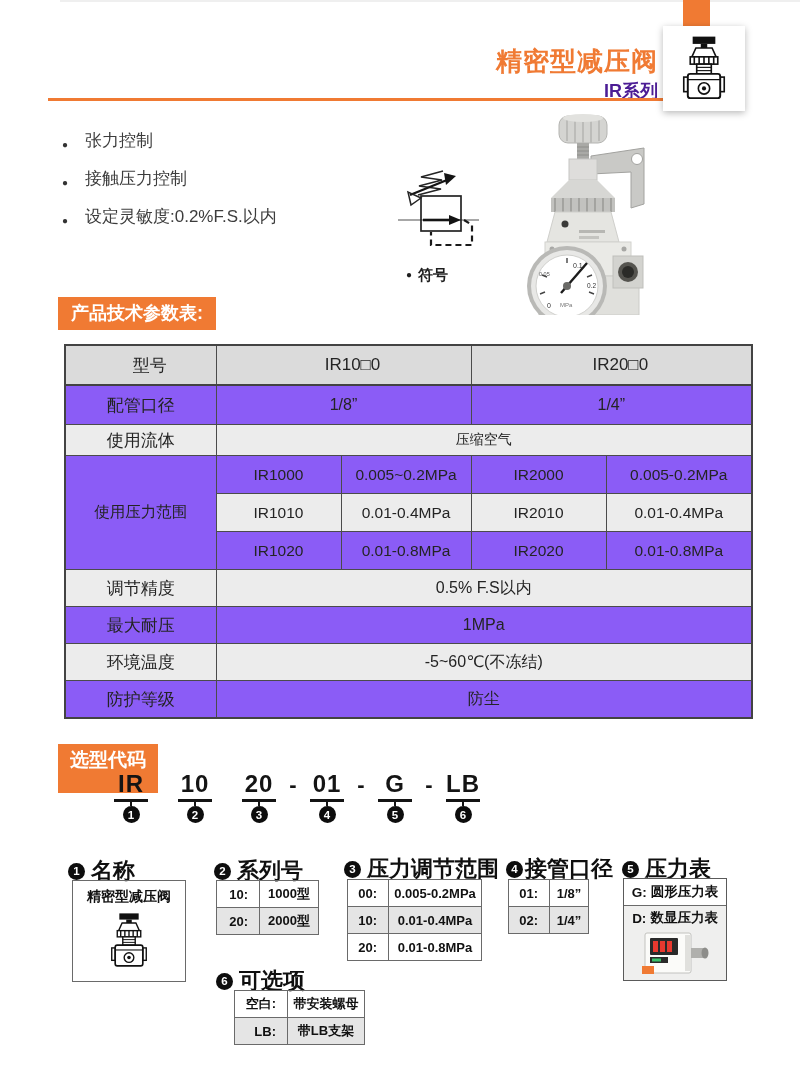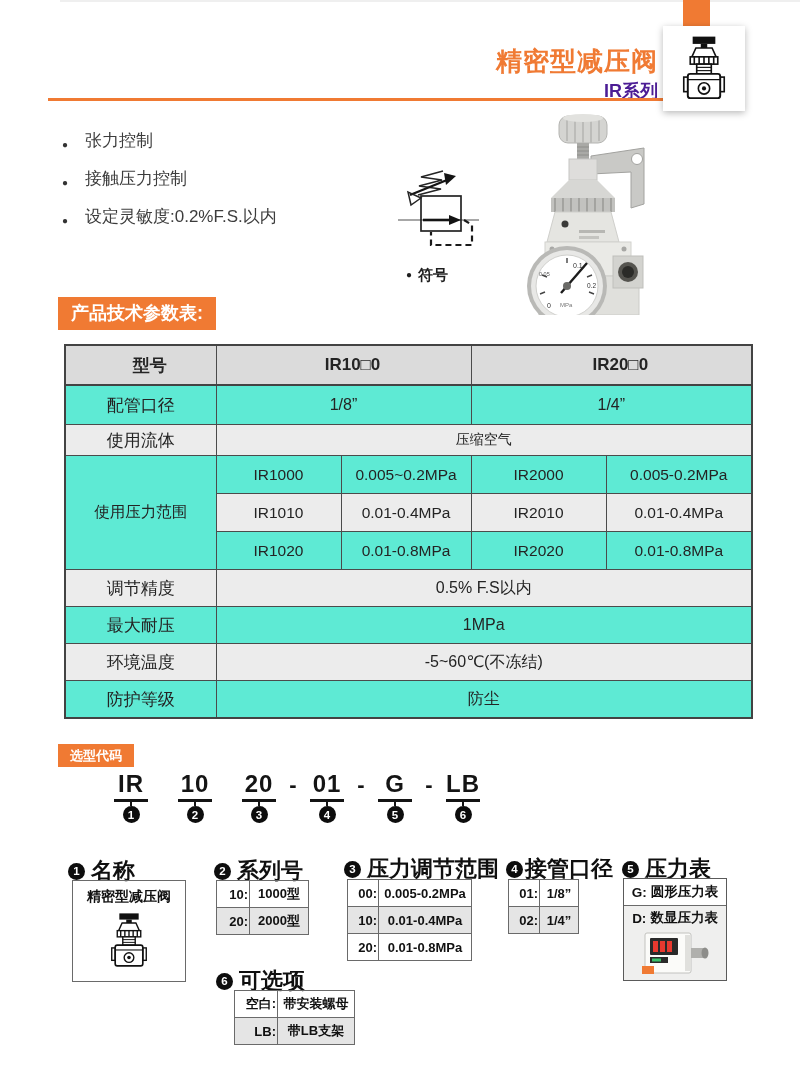--- a/index.html
+++ b/index.html
@@ -22,55 +22,55 @@
 
   
   .symbol-svg{position:absolute;left:393px;top:158px;}
   .symbol-cap{position:absolute;left:406px;top:266px;font-size:15px;font-weight:bold;color:#1e1e1e;}
   .symbol-cap .dot{font-size:10px;vertical-align:2px;margin-right:6px;}
   .photo-svg{position:absolute;left:495px;top:110px;}
 
   
   .badge{position:absolute;background:#F07A33;color:#fff;font-weight:bold;display:inline-block;}
   .badge.big{left:58px;top:297px;font-size:18px;padding:4px 13px 5px;}
-  .badge.small{left:58px;top:744px;font-size:13px;padding:3px 12px 2px;}
+  .badge.small{left:58px;top:744px;font-size:19px;padding:3px 12px 20px;}
 
   
   table.spec{position:absolute;left:64px;top:344px;width:687px;border-collapse:collapse;
              border:2px solid #434343;table-layout:fixed;}
   table.spec td{border:1px solid #4b4b4b;text-align:center;vertical-align:middle;
                 font-size:16px;color:#242424;padding:0 2px;}
   table.spec td.lbl{font-size:17px;}
-  table.spec tr.rh td{height:38px;background:#DBDBDB;font-weight:bold;font-size:17px;border-bottom:2.5px solid #434343;padding-left:20px;}
+  table.spec tr.rh td{height:38px;background:#DBDBDB;font-weight:normal;font-size:17px;border-bottom:2.5px solid #434343;padding-left:20px;}
   table.spec tr.r38 td{height:38px;}
   table.spec tr.r30 td{height:30px;font-size:14px;}
   table.spec tr.r30 td.lbl{font-size:17px;}
   table.spec tr.rp td{height:37px;font-size:15.5px;}
   table.spec tr.rv td{height:36px;}
   table.spec .gz{background:#ECECEC;}
-  table.spec .wz{background:#5eead4;}
+  table.spec .wz{background:#8b5cf6;}
 
   
   .code-line{position:absolute;left:102px;top:772px;display:flex;align-items:flex-start;margin-left:9px;}
   .code-part{width:40px;display:flex;flex-direction:column;align-items:center;margin-right:24px;}
   .code-part:last-child{margin-right:0;}
   .cp-txt{font-size:24px;font-weight:bold;color:#141414;line-height:1;letter-spacing:1px;}
   .cp-bar{width:34px;height:3px;background:#141414;margin-top:3px;}
   .cp-stem{width:2px;height:4px;background:#141414;}
   .cnum{display:inline-flex;width:17px;height:17px;border-radius:50%;background:#0d0d0d;color:#fff;
         font-size:11.5px;font-weight:bold;align-items:center;justify-content:center;flex:0 0 auto;}
   .code-sep{width:28px;text-align:center;font-size:22px;font-weight:bold;color:#141414;line-height:1;padding-top:2px;margin-right:0;}
 
   
   .sec-head{position:absolute;display:flex;align-items:center;gap:6px;}
   .sec-head .cttl{font-size:22px;font-weight:bold;color:#0f0f0f;}
   table.mini{position:absolute;border-collapse:collapse;border:1.5px solid #5a5a5a;}
   table.mini td{border:1px solid #6a6a6a;font-size:13px;font-weight:600;color:#111;
                 text-align:center;padding:3px 3px;height:20px;}
-  table.mini td.code{text-align:right;padding-right:1px;background:#fff;}
+  table.mini td.code{text-align:right;padding-right:11px;background:#fff;}
   table.mini tr.alt td{background:#E5E5E5;}
   table.mini tr.alt td.code{background:#E5E5E5;}
 
   .name-box{position:absolute;left:72px;top:880px;width:114px;height:102px;border:1.5px solid #6a6a6a;
             display:flex;flex-direction:column;align-items:center;padding-top:7px;box-sizing:border-box;}
   .name-val{font-size:14px;font-weight:600;color:#111;}
 
   .gauge-box{position:absolute;left:623px;top:878px;width:104px;border:1.5px solid #5a5a5a;box-sizing:border-box;}
   .gauge-row{height:26px;display:flex;align-items:center;justify-content:center;gap:4px;
              font-size:13.5px;font-weight:600;color:#111;background:#fff;}

